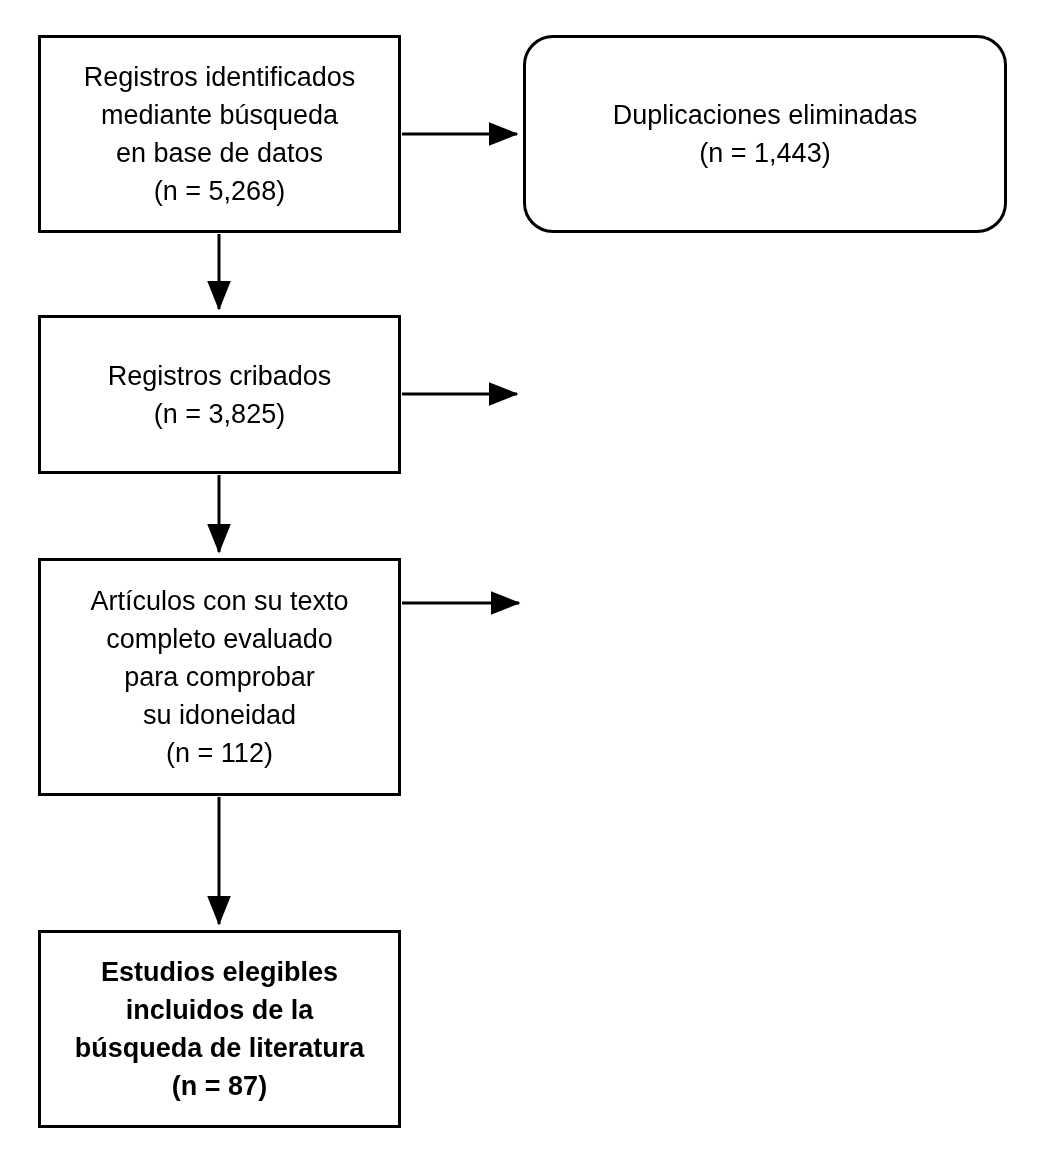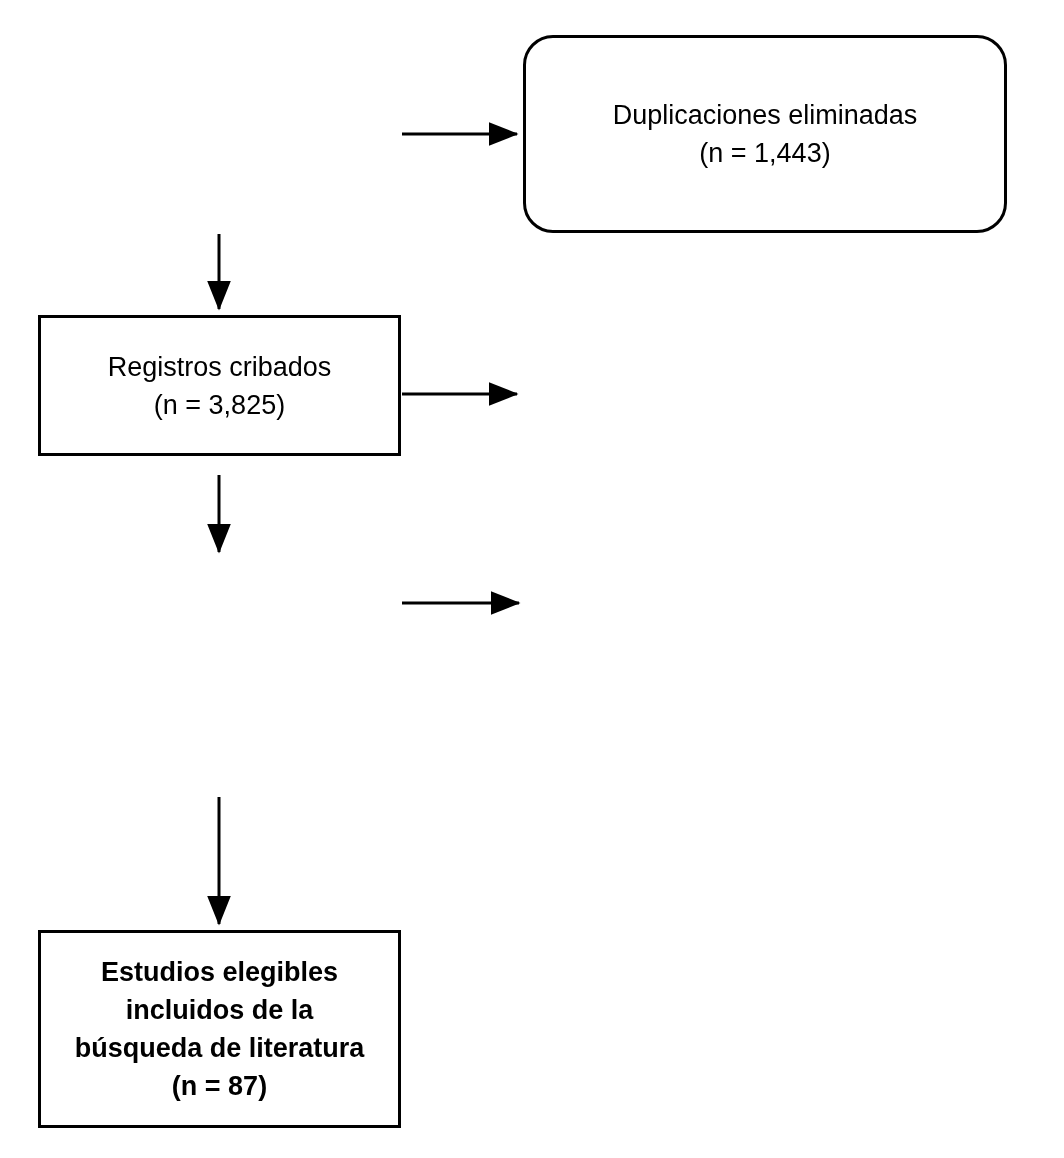--- a/index.html
+++ b/index.html
@@ -26,21 +26,21 @@
     justify-content: center;
     text-align: center;
     font-size: 27px;
     line-height: 38px;
   }
   .fbox .txt {
     white-space: pre-line;
   }
   
   .box-identified      { left: 38px;  top: 35px;  width: 363px; height: 198px; }
-  .box-screened        { left: 38px;  top: 315px; width: 363px; height: 141px; }
+  .box-screened        { left: 38px;  top: 315px; width: 363px; height: 159px; }
   .box-fulltext        { left: 38px;  top: 558px; width: 363px; height: 238px; }
   .box-included        { left: 38px;  top: 930px; width: 363px; height: 198px; font-weight: bold; }
   
   .box-duplicates      { left: 523px; top: 35px;  width: 484px; height: 198px; border-radius: 30px; }
   .box-excluded-title  { left: 523px; top: 313px; width: 484px; height: 160px; }
   .box-fulltext-excl   {
     left: 525px; top: 555px; width: 482px; height: 318px;
     justify-content: flex-start;
     align-items: center;
     text-align: left;
@@ -71,32 +71,45 @@
       </marker>
     </defs>
     <line x1="402" y1="134" x2="517" y2="134" marker-end="url(#arrowhead)"></line>
     <line x1="219" y1="234" x2="219" y2="309" marker-end="url(#arrowhead)"></line>
     <line x1="402" y1="394" x2="517" y2="394" marker-end="url(#arrowhead)"></line>
     <line x1="219" y1="475" x2="219" y2="552" marker-end="url(#arrowhead)"></line>
     <line x1="402" y1="603" x2="519" y2="603" marker-end="url(#arrowhead)"></line>
     <line x1="219" y1="797" x2="219" y2="924" marker-end="url(#arrowhead)"></line>
   </svg>
 
+  <div class="fbox box-identified">
+    <span class="txt">Registros identificados
+mediante búsqueda
+en base de datos
+(n = 5,268)</span>
+  </div>
 
   <div class="fbox box-duplicates">
     <span class="txt">Duplicaciones eliminadas
 (n = 1,443)</span>
   </div>
 
   <div class="fbox box-screened">
     <span class="txt">Registros cribados
 (n = 3,825)</span>
   </div>
 
 
+  <div class="fbox box-fulltext">
+    <span class="txt">Artículos con su texto
+completo evaluado
+para comprobar
+su idoneidad
+(n = 112)</span>
+  </div>
 
 
   <div class="fbox box-included">
     <span class="txt">Estudios elegibles
 incluidos de la
 búsqueda de literatura
 (n = 87)</span>
   </div>
 
 </div>

